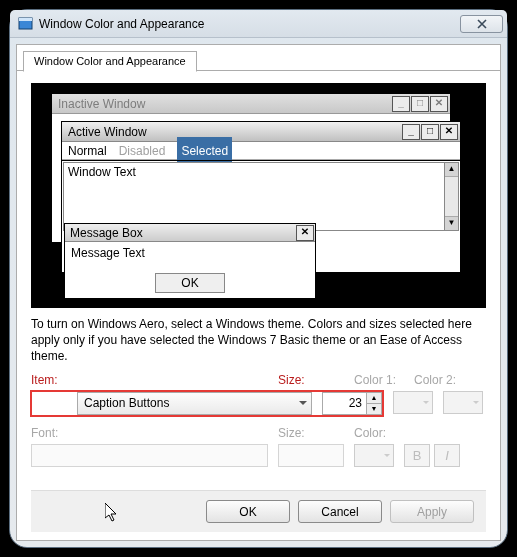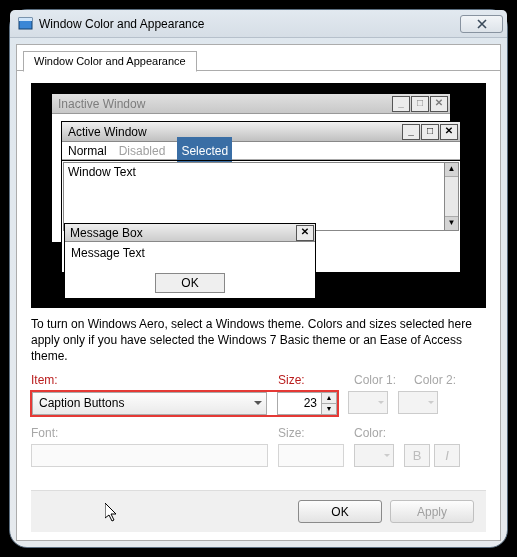--- a/index.html
+++ b/index.html
@@ -73,21 +73,21 @@
   background: #efefef; border: 1px solid #888; font-size: 12px;
 }
 .desc { font-size: 12px; color: #000; line-height: 1.35; margin-bottom: 8px; }
 .row { display: flex; gap: 10px; margin-bottom: 2px; }
 .col { display: flex; flex-direction: column; }
 .label { font-size: 12px; color: #b91c1c; margin-bottom: 2px; }
 .label.dis { color: #a7a7a7; }
 .combo {
   height: 23px; background: linear-gradient(to bottom, #fdfdfd, #eaeaea);
   border: 1px solid #aaa; font-size: 12px; display: flex; align-items: center;
-  padding-left: 6px; position: relative;
+  padding-left: 6px; position: relative; margin-left: 45px;
 }
 .combo .arrow {
   position: absolute; right: 4px; top: 50%; transform: translateY(-50%);
   width: 0; height: 0; border-left: 4px solid transparent; border-right: 4px solid transparent;
   border-top: 4px solid #555;
 }
 .spinner { display: flex; height: 23px; }
 .spinner input {
   width: 44px; height: 23px; border: 1px solid #aaa; border-right: none;
   font-size: 12px; text-align: right; padding-right: 4px;
@@ -256,20 +256,21 @@
             <span class="arrow"></span>
           </div>
         <div class="bi">
           <div class="bi-btn">B</div>
           <div class="bi-btn i">I</div>
         </div>
       </div>
 
       <div class="buttons">
         <button class="dlgbtn">OK</button>
+        <button class="dlgbtn">Cancel</button>
         <button class="dlgbtn dis">Apply</button>
       </div>
 
     </div>
   </div>
 </div>
 
 <svg class="cursor" width="15" height="21">
   <path d="M0 0 L0 15 L4 12 L7 18 L9 17 L6 11 L11 11 Z" fill="#fff" stroke="#000" stroke-width="1"></path>
 </svg>

